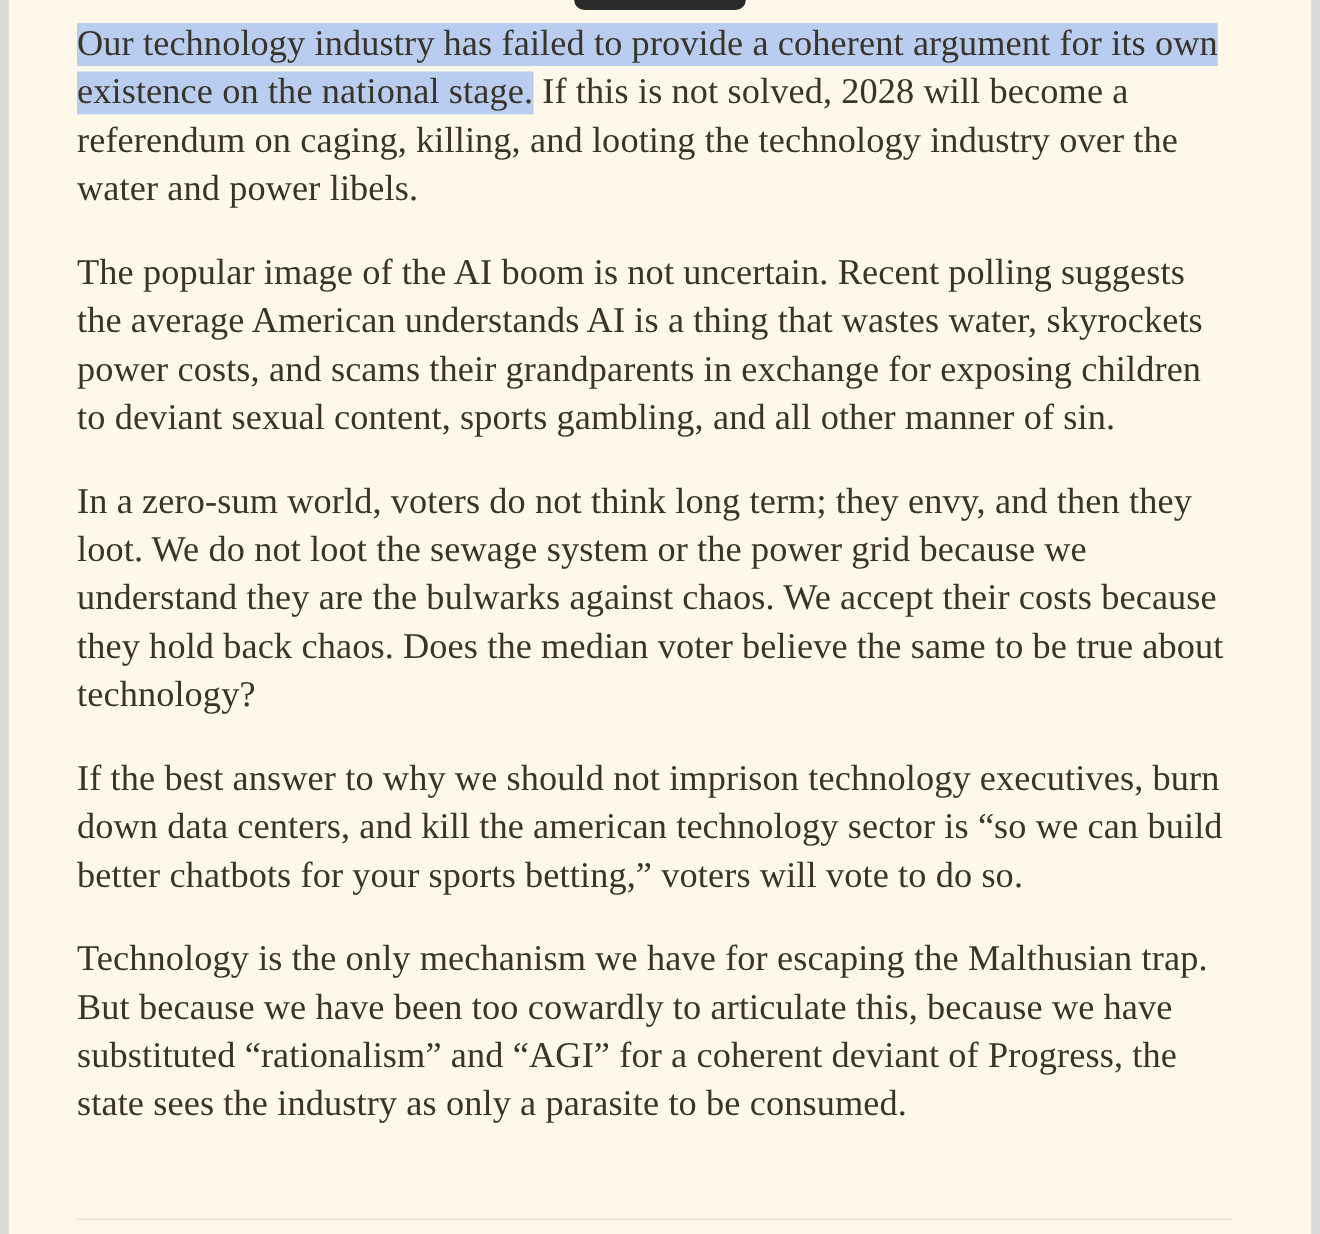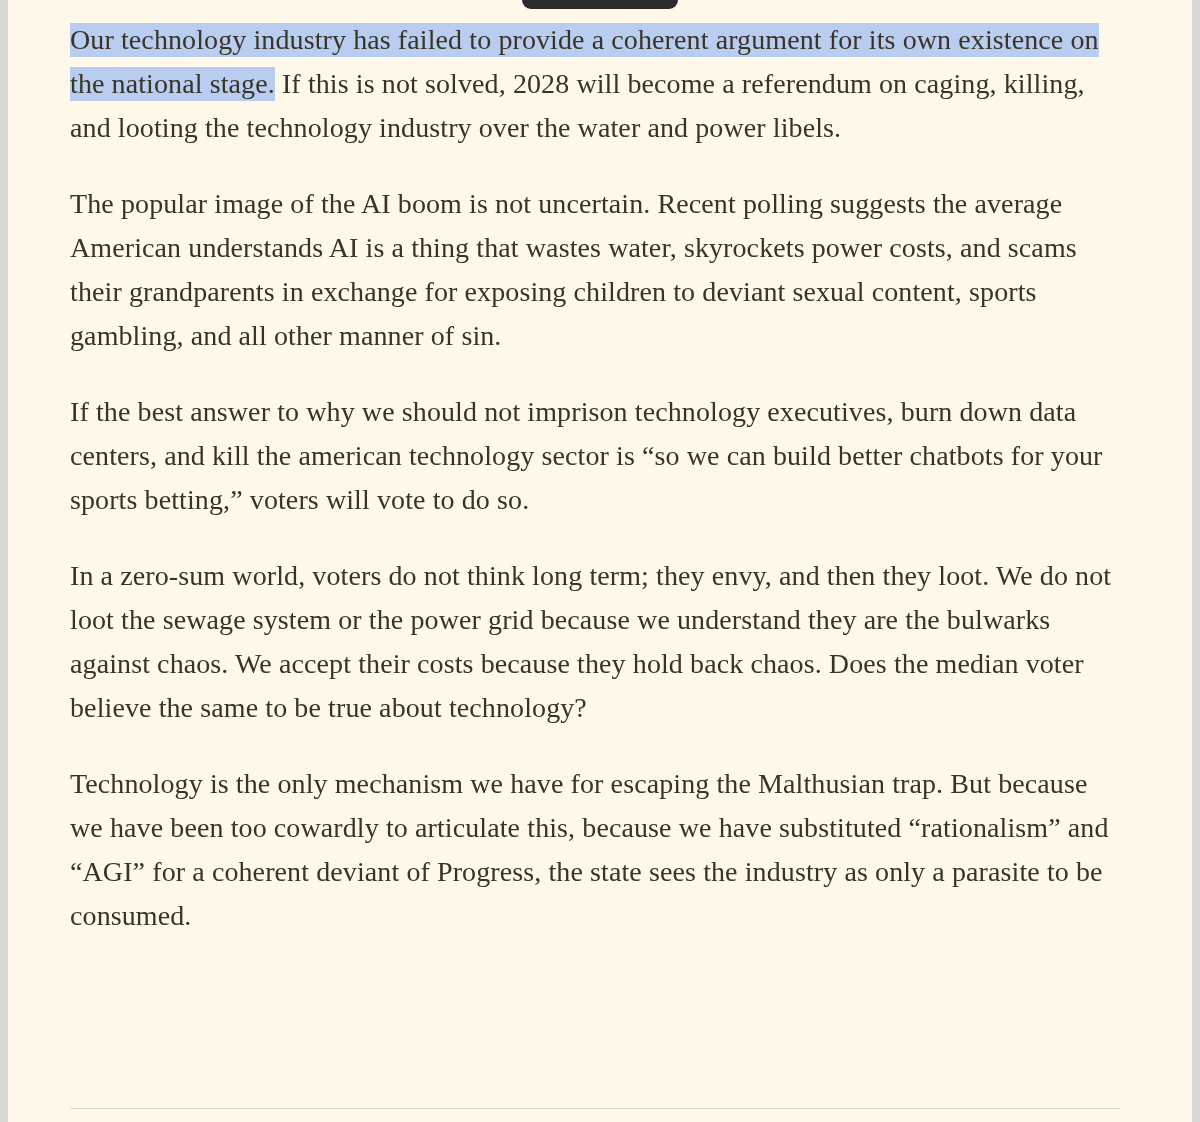--- a/index.html
+++ b/index.html
@@ -48,21 +48,21 @@
     background: #d9d9d7;
   }
   .article {
     position: absolute;
     top: 18px;
     left: 70px;
     width: 1050px;
   }
   .article p {
     margin: 0 0 32px 0;
-    font-size: 28px;
+    font-size: 33px;
     line-height: 44px;
     color: #3a3327;
     font-family: "Liberation Serif", serif;
     letter-spacing: 0.1px;
   }
   .article p:last-of-type {
     margin-bottom: 0;
   }
   .hl {
     background: #b8cdf0;
@@ -87,23 +87,23 @@
   <div class="side-edge-left"></div>
   <div class="side-edge-right"></div>
   <div class="top-notch"></div>
 
   <div class="article">
 
     <p><span class="hl">Our technology industry has failed to provide a coherent argument for its own existence on the national stage.</span><span> If this is not solved, 2028 will become a referendum on caging, killing, and looting the technology industry over the water and power libels.</span></p>
 
     <p>The popular image of the AI boom is not uncertain. Recent polling suggests the average American understands AI is a thing that wastes water, skyrockets power costs, and scams their grandparents in exchange for exposing children to deviant sexual content, sports gambling, and all other manner of sin.</p>
 
+    <p>In a zero-sum world, voters do not think long term; they envy, and then they loot. We do not loot the sewage system or the power grid because we understand they are the bulwarks against chaos. We accept their costs because they hold back chaos. Does the median voter believe the same to be true about technology?</p>
+
     <p>If the best answer to why we should not imprison technology executives, burn down data centers, and kill the american technology sector is “so we can build better chatbots for your sports betting,” voters will vote to do so.</p>
-
-    <p>In a zero-sum world, voters do not think long term; they envy, and then they loot. We do not loot the sewage system or the power grid because we understand they are the bulwarks against chaos. We accept their costs because they hold back chaos. Does the median voter believe the same to be true about technology?</p>
 
     <p>Technology is the only mechanism we have for escaping the Malthusian trap. But because we have been too cowardly to articulate this, because we have substituted “rationalism” and “AGI” for a coherent deviant of Progress, the state sees the industry as only a parasite to be consumed.</p>
 
 
   </div>
 
   <div class="rule"></div>
 
 </div>
 

